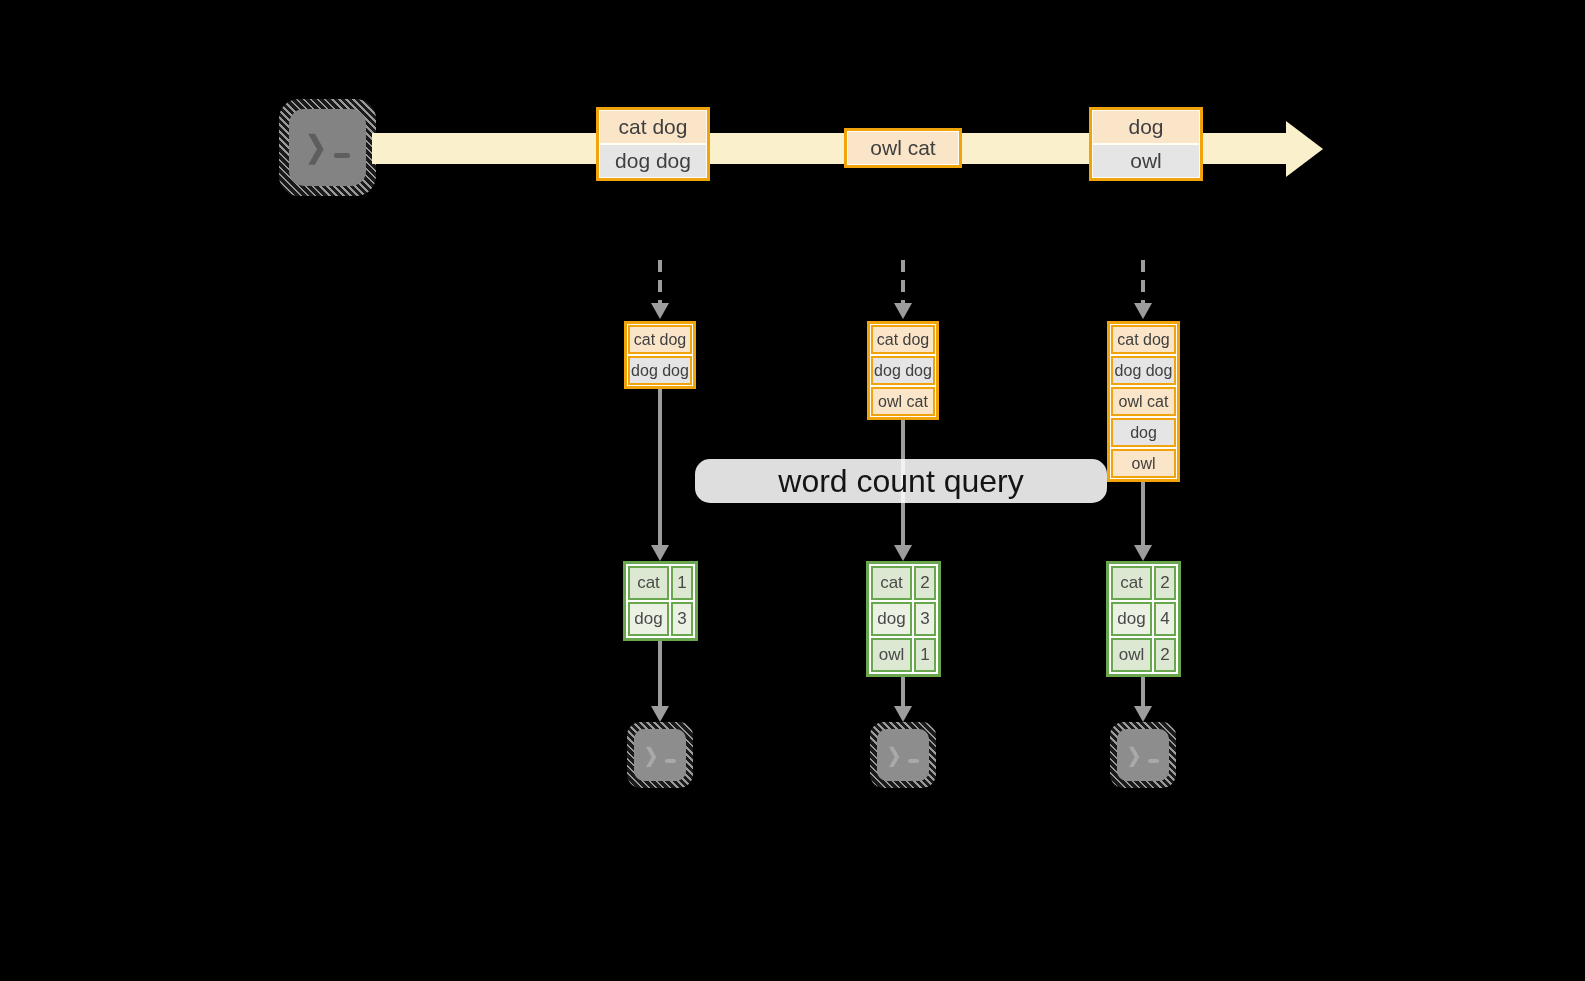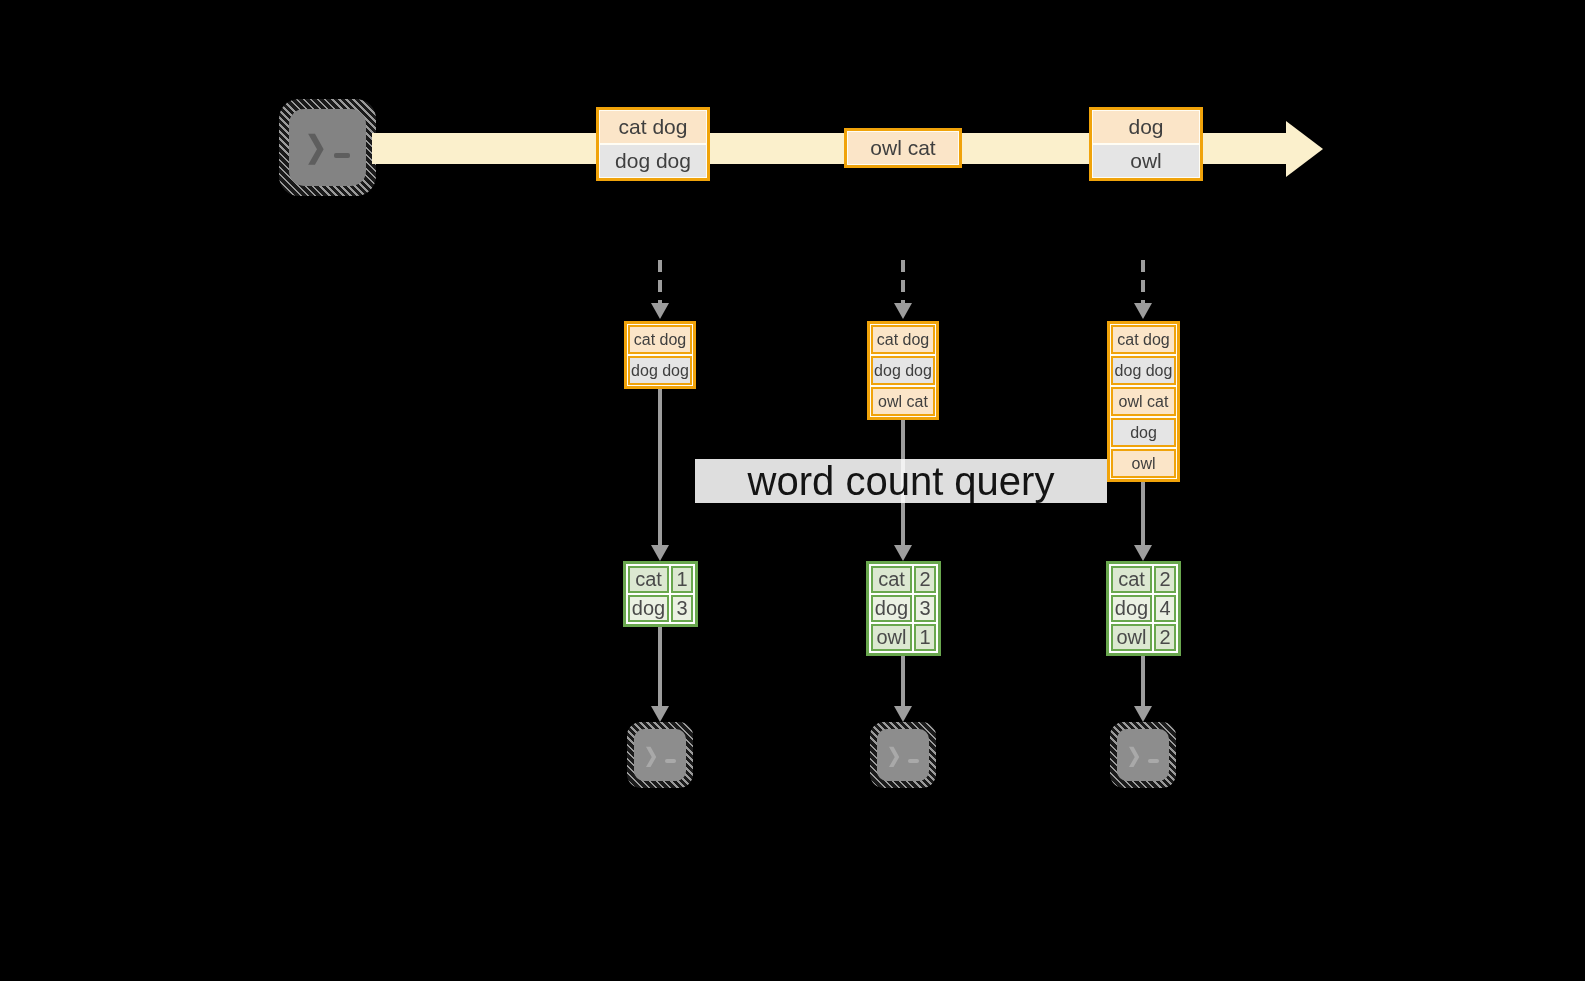--- a/index.html
+++ b/index.html
@@ -34,26 +34,26 @@
   .fill-b{background:#e5e5e5;}
   .rec{border-width:3px;}
   
   .vline{position:absolute;width:4px;background:#9d9d9d;}
   .vline.dashed{background:repeating-linear-gradient(to bottom,#9d9d9d 0 12px,transparent 12px 20px);}
   .vhead{position:absolute;width:0;height:0;border-left:9px solid transparent;
     border-right:9px solid transparent;border-top:16px solid #9d9d9d;}
   
   .qlabel{position:absolute;left:695px;top:459px;width:412px;height:44px;
     background:rgba(255,255,255,0.87);z-index:5;display:flex;align-items:center;
-    justify-content:center;font-size:40px;color:#141414;}
+    justify-content:center;font-size:32px;color:#141414;border-radius:15px;}
   
   .ctable{position:absolute;border:3px solid #69a74e;background:#ffffff;padding:2px;
     display:inline-grid;grid-template-columns:41px 22px;gap:2px;box-sizing:content-box;z-index:3;}
-  .ctable .cell{height:27px;border:2px solid #69a74e;box-sizing:border-box;
-    display:flex;align-items:center;justify-content:center;font-size:20px;color:#4a4a4a;}
+  .ctable .cell{height:34px;border:2px solid #69a74e;box-sizing:border-box;
+    display:flex;align-items:center;justify-content:center;font-size:17px;color:#4a4a4a;}
   .gfill-a{background:#dce8d1;}
   .gfill-b{background:#ebf1e3;}
 </style>
 </head>
 <body>
 
 <div class="canvas">
 
   <div class="term term-src" style="left:279px;top:99px;width:97px;height:97px;">
     <div class="term-inner">

